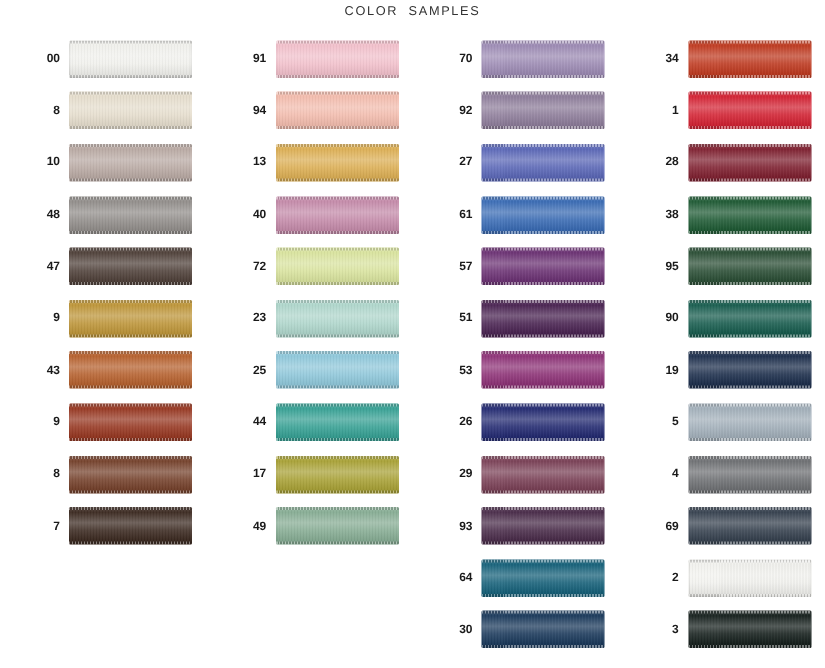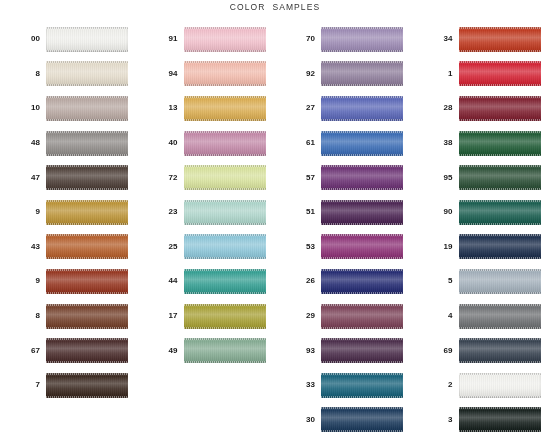--- a/index.html
+++ b/index.html
@@ -227,29 +227,20 @@
         <div class="swatch-row">
           <div class="code-label">8</div>
           <div class="swatch" style="background: rgb(116, 64, 42);">
             <div class="weave"></div>
             <div class="sheen"></div>
             <div class="edge-top"></div>
             <div class="edge-bottom"></div>
           </div>
         </div>
         <div class="swatch-row">
-          <div class="code-label">67</div>
-          <div class="swatch" style="background: rgb(74, 44, 43);">
-            <div class="weave"></div>
-            <div class="sheen"></div>
-            <div class="edge-top"></div>
-            <div class="edge-bottom"></div>
-          </div>
-        </div>
-        <div class="swatch-row">
           <div class="code-label">7</div>
           <div class="swatch" style="background: rgb(58, 40, 31);">
             <div class="weave"></div>
             <div class="sheen"></div>
             <div class="edge-top"></div>
             <div class="edge-bottom"></div>
           </div>
         </div>
       </div>
       <div class="column">
@@ -429,21 +420,21 @@
         <div class="swatch-row">
           <div class="code-label">93</div>
           <div class="swatch" style="background: rgb(74, 44, 74);">
             <div class="weave"></div>
             <div class="sheen"></div>
             <div class="edge-top"></div>
             <div class="edge-bottom"></div>
           </div>
         </div>
         <div class="swatch-row">
-          <div class="code-label">33</div>
+          <div class="code-label">64</div>
           <div class="swatch" style="background: rgb(22, 97, 122);">
             <div class="weave"></div>
             <div class="sheen"></div>
             <div class="edge-top"></div>
             <div class="edge-bottom"></div>
           </div>
         </div>
         <div class="swatch-row">
           <div class="code-label">30</div>
           <div class="swatch" style="background: rgb(27, 58, 92);">

